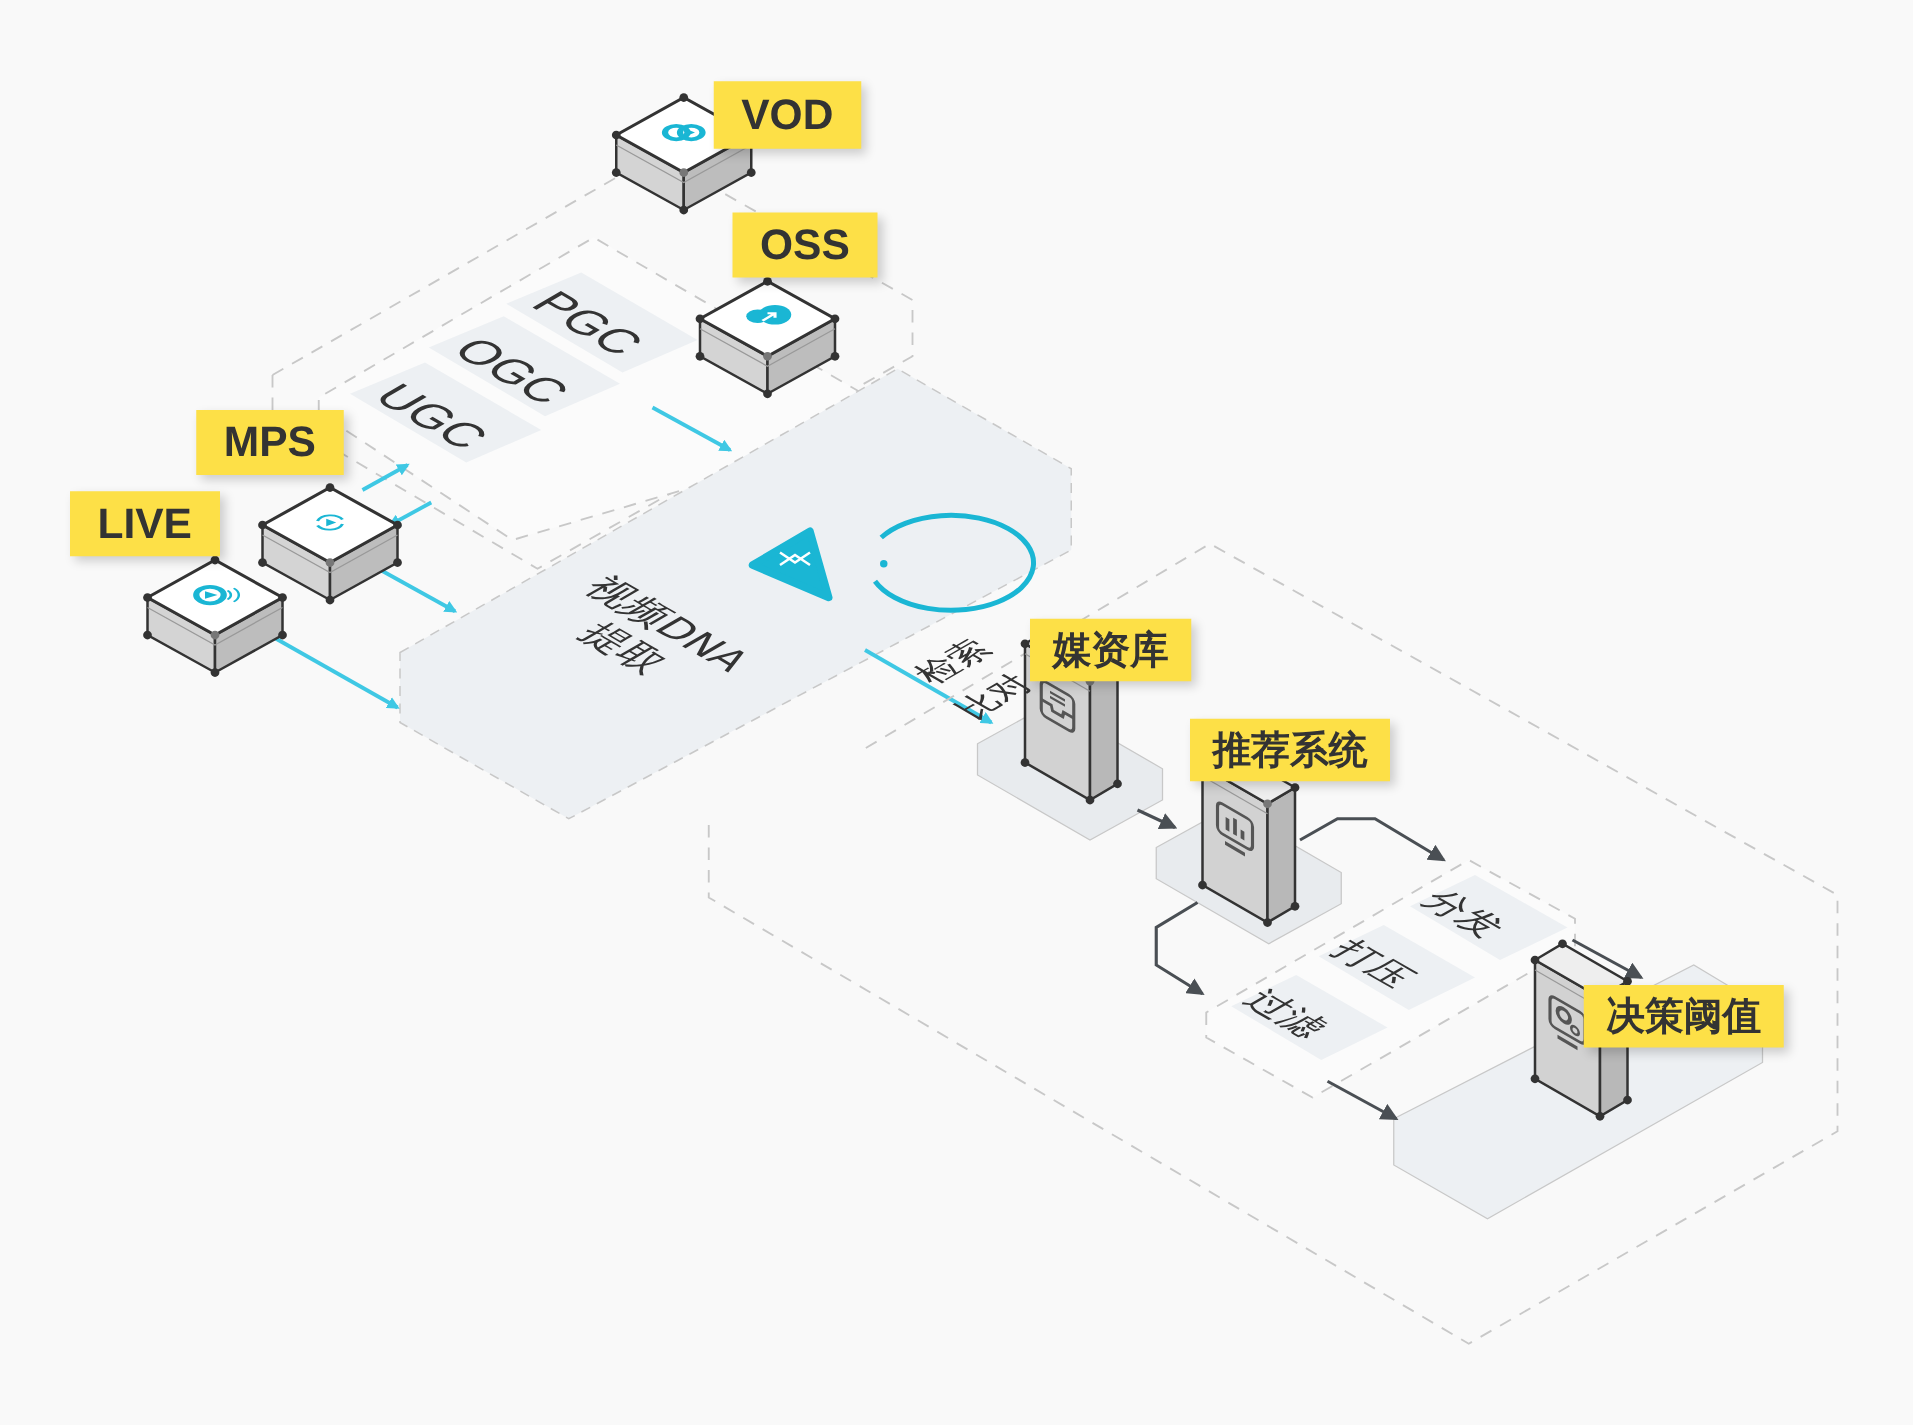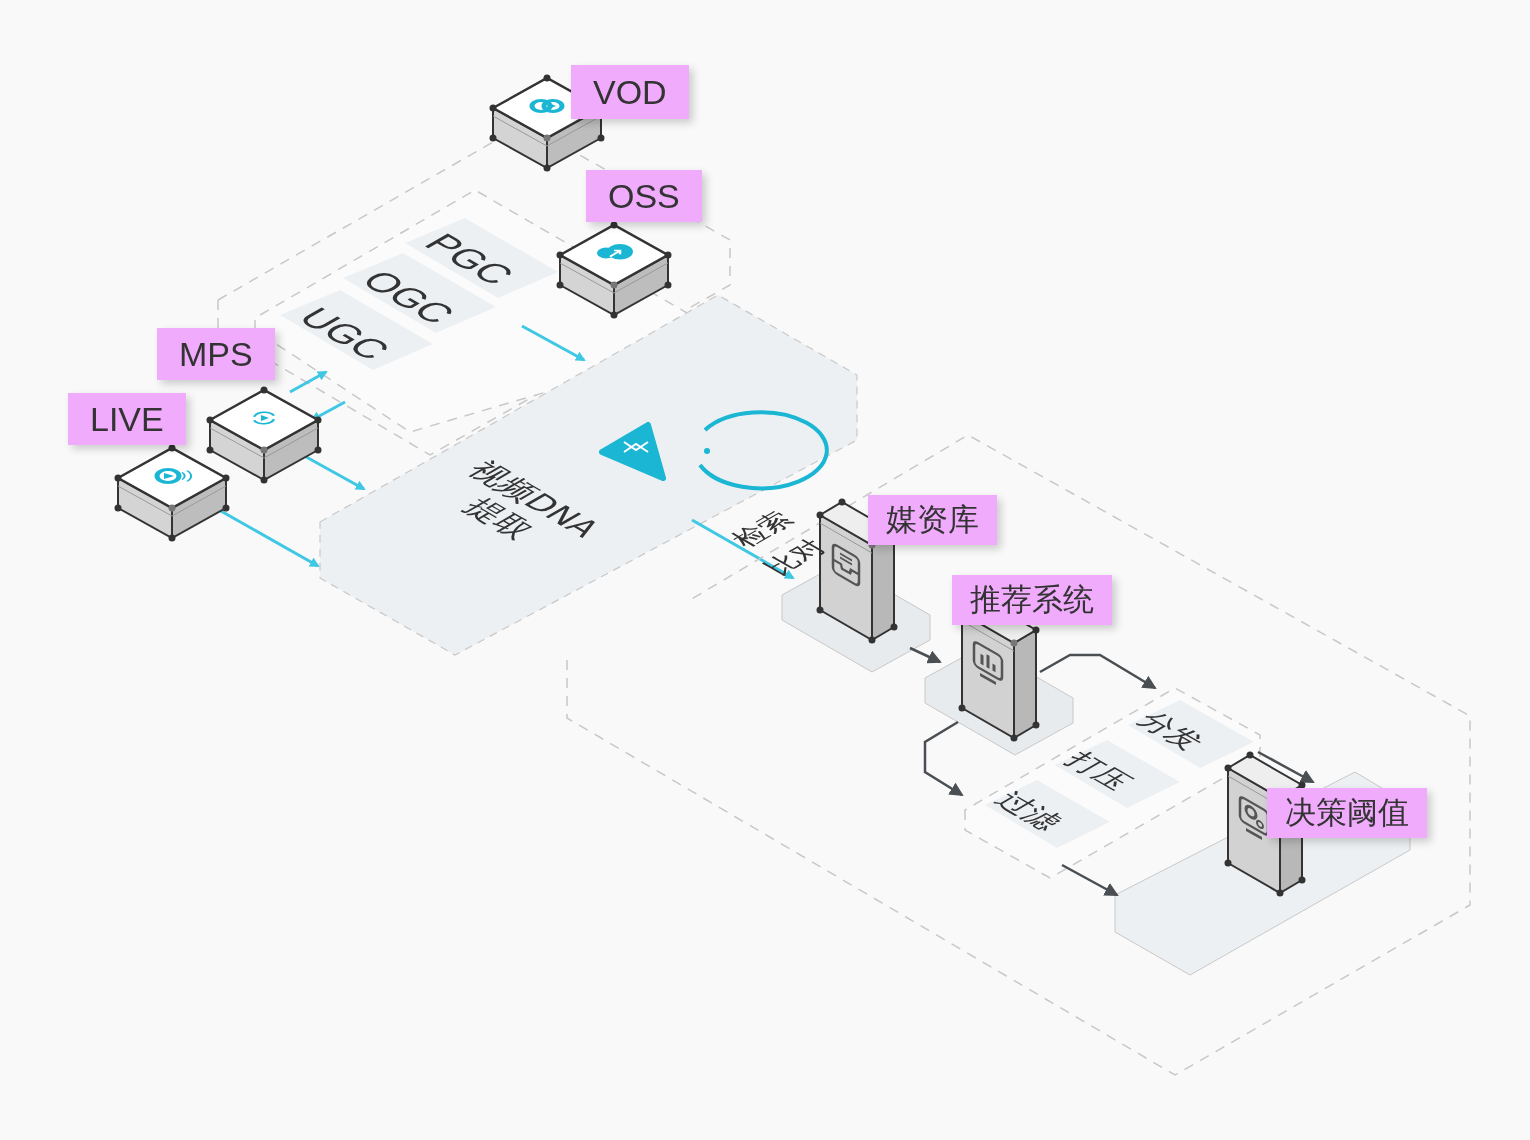--- a/index.html
+++ b/index.html
@@ -1,21 +1,21 @@
 <!DOCTYPE html>
 <html><head>
 <meta charset="utf-8">
 <style>
   html, body { margin: 0; padding: 0; background: #f9f9f9; }
   body { width: 1530px; height: 1140px; position: relative; overflow: hidden;
          font-family: "Liberation Sans", "DejaVu Sans", sans-serif; }
   svg#diagram { position: absolute; left: 0; top: 0; }
-  .label-box { position: absolute; background: #f0abfc; color: #333333;
+  .label-box { position: absolute; background: #fde047; color: #333333;
                box-shadow: 4px 4px 8px rgba(0,0,0,0.18); white-space: nowrap;
-               display: flex; align-items: center; justify-content: center; }
+               display: flex; align-items: center; justify-content: center; font-weight: bold; }
   .label-en { font-size: 34px; padding: 0 22px; height: 52px; }
   .label-zh { font-size: 31px; padding: 0 18px; height: 50px; font-family: "DejaVu Sans", sans-serif; }
   .iso-text { position: absolute; color: #333333; white-space: nowrap;
               transform-origin: 0 0; }
   .rot { transform: rotate(30deg) skewX(-30deg) scaleY(0.866); }
 </style>
 </head>
 <body>
 
 <svg id="diagram" width="1530" height="1140" viewBox="0 0 1530 1140">
@@ -203,23 +203,23 @@
         <circle cx="-3" cy="-4" r="5" fill="none" stroke="#555" stroke-width="3"></circle>
         <circle cx="6" cy="3" r="3" fill="none" stroke="#555" stroke-width="2"></circle>
         <path d="M-8,16 L8,16" stroke="#555" stroke-width="3"></path>
       </g>
     </g>
 </svg>
 
 <div class="label-box label-en" style="left:571px;top:65px;height:54px;">VOD</div>
 <div class="label-box label-en" style="left:586px;top:170px;">OSS</div>
 <div class="label-box label-en" style="left:157px;top:328px;">MPS</div>
-<div class="label-box label-en" style="left:68px;top:393px;">LIVE</div>
-
-<div class="label-box label-zh" style="left:868px;top:495px;">媒资库</div>
+<div class="label-box label-en" style="left:56px;top:393px;">LIVE</div>
+
+<div class="label-box label-zh" style="left:824px;top:495px;">媒资库</div>
 <div class="label-box label-zh" style="left:952px;top:575px;">推荐系统</div>
 <div class="label-box label-zh" style="left:1267px;top:788px;">决策阈值</div>
 
 <div class="iso-text rot" style="left:452px;top:228px;font-size:38px;">PGC</div>
 <div class="iso-text rot" style="left:389px;top:265px;font-size:38px;">OGC</div>
 <div class="iso-text rot" style="left:326px;top:302px;font-size:38px;">UGC</div>
 
 <div class="iso-text rot" style="left:494px;top:455px;font-size:32px;font-family:'DejaVu Sans',sans-serif;">视频DNA</div>
 <div class="iso-text rot" style="left:490px;top:492px;font-size:32px;font-family:'DejaVu Sans',sans-serif;">提取</div>
 

